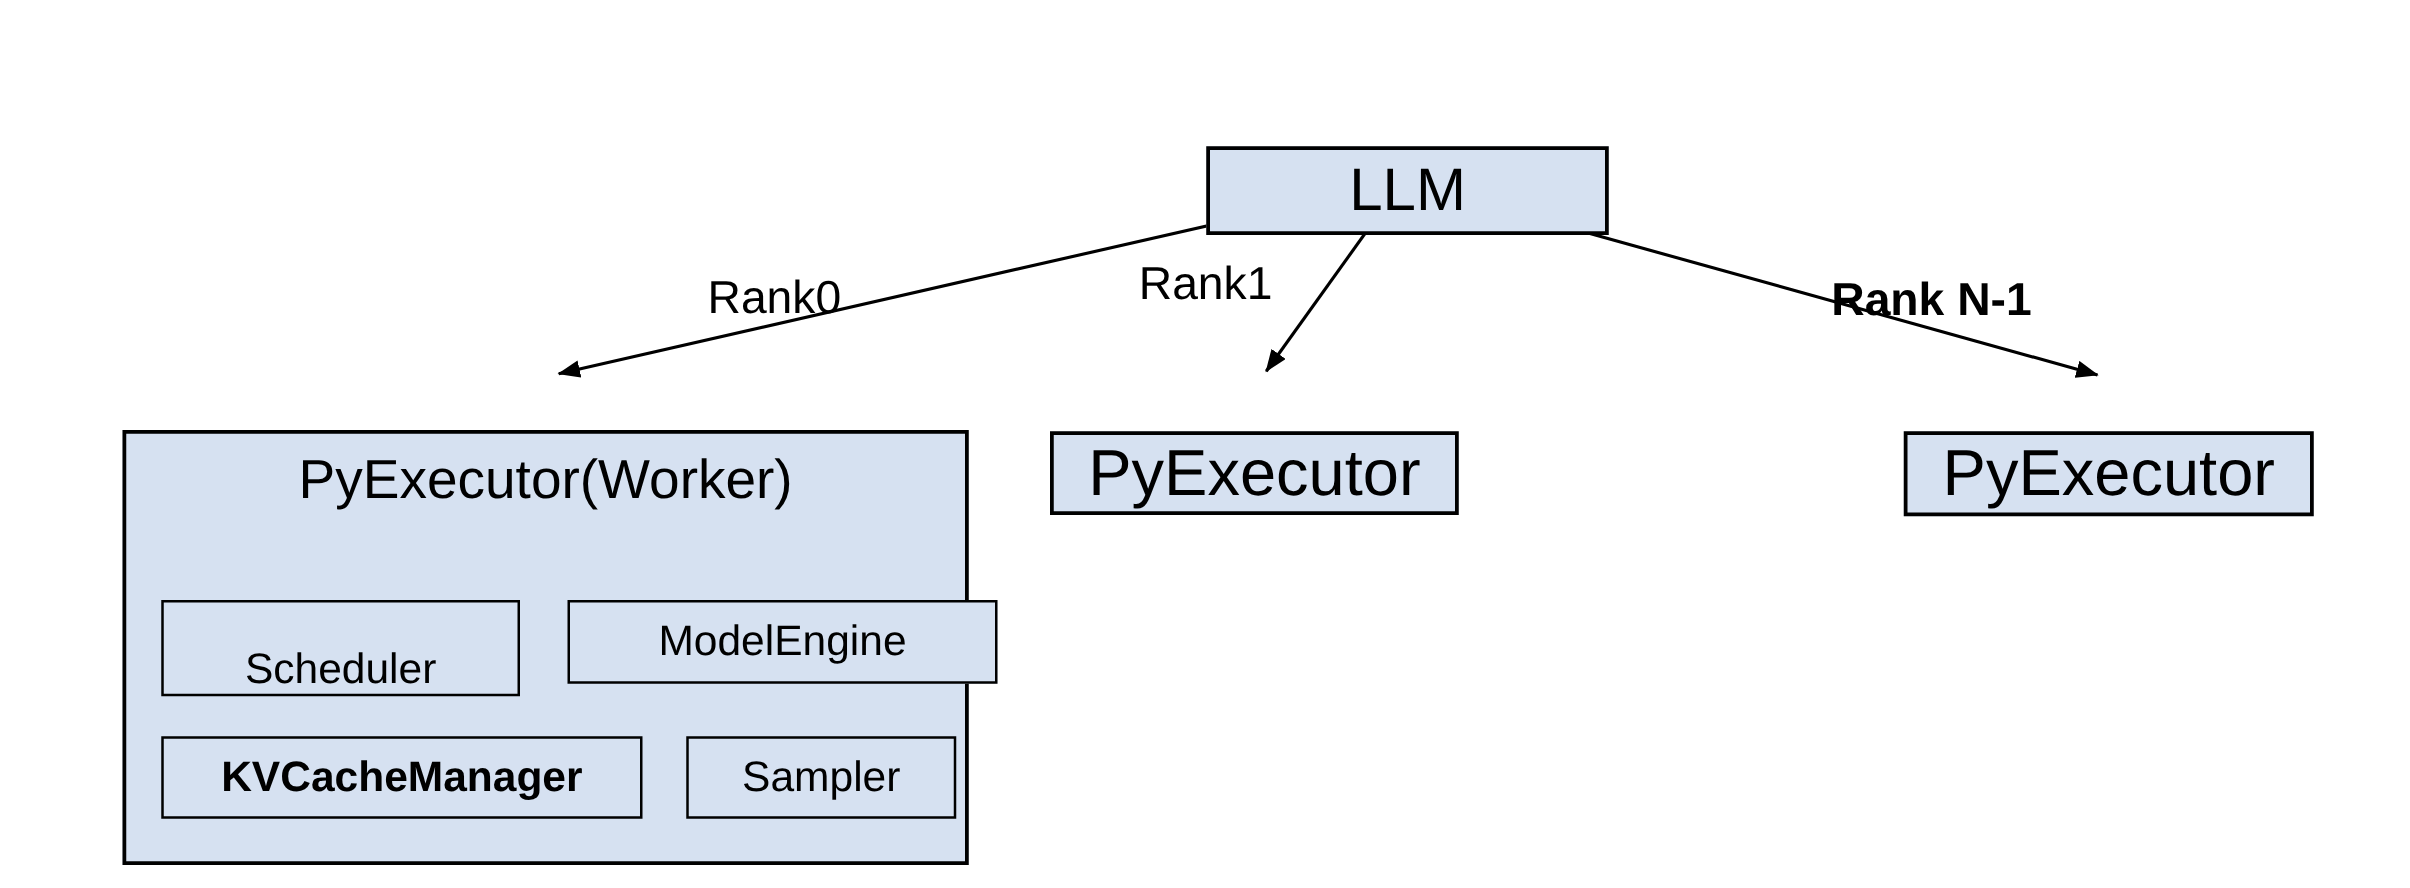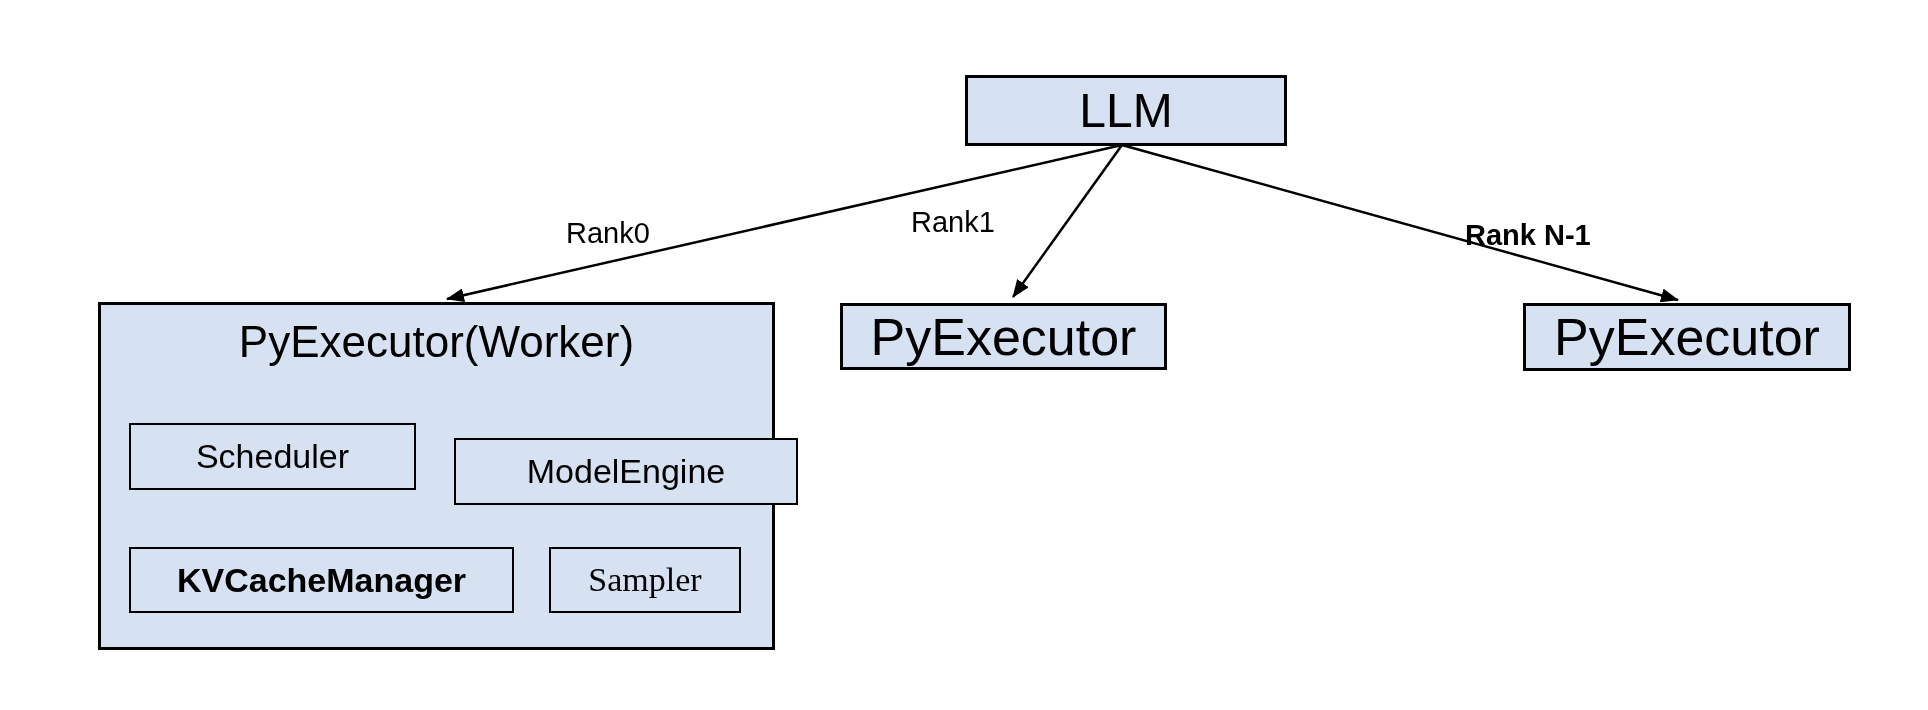--- a/index.html
+++ b/index.html
@@ -26,20 +26,21 @@
   }
   .node {
     position: absolute;
     box-sizing: border-box;
     background: var(--node-fill, #d6e1f1);
     border: 3px solid var(--node-border, #000000);
     display: flex;
     align-items: center;
     justify-content: center;
     white-space: nowrap;
+    margin-top: 42px;
   }
   .node-llm {
     left: 965px; top: 75px; width: 322px; height: 71px;
     font-size: 48px;
   }
   .node-worker {
     left: 98px; top: 302px; width: 677px; height: 348px;
     display: block;
     padding-left: 28px;
   }
@@ -58,27 +59,27 @@
     position: absolute;
     box-sizing: border-box;
     background: var(--node-fill, #d6e1f1);
     border: 2px solid var(--node-border, #000000);
     display: flex;
     align-items: center;
     justify-content: center;
     font-size: 34px;
     white-space: nowrap;
   }
-  .inner-scheduler { left: 28px;  top: 118px; width: 287px; height: 67px; }
+  .inner-scheduler { left: 28px;  top: 133px; width: 287px; height: 77px; align-items: flex-end; }
   .inner-engine    { left: 353px; top: 133px; width: 344px; height: 67px; }
   .inner-kvcache   { left: 28px;  top: 242px; width: 385px; height: 66px; font-weight: bold; }
-  .inner-sampler   { left: 448px; top: 242px; width: 192px; height: 66px; font-family: Liberation Serif, serif; }
+  .inner-sampler   { left: 448px; top: 242px; width: 216px; height: 66px; }
   .edge-label {
     position: absolute;
-    font-size: 29px;
+    font-size: 37px;
     line-height: 1;
     white-space: nowrap;
   }
   .edge-label.rank0  { left: 566px;  top: 219px; }
   .edge-label.rank1  { left: 911px;  top: 208px; }
   .edge-label.rank-n { left: 1465px; top: 221px; font-weight: bold; }
 </style>
 </head>
 <body>
 

